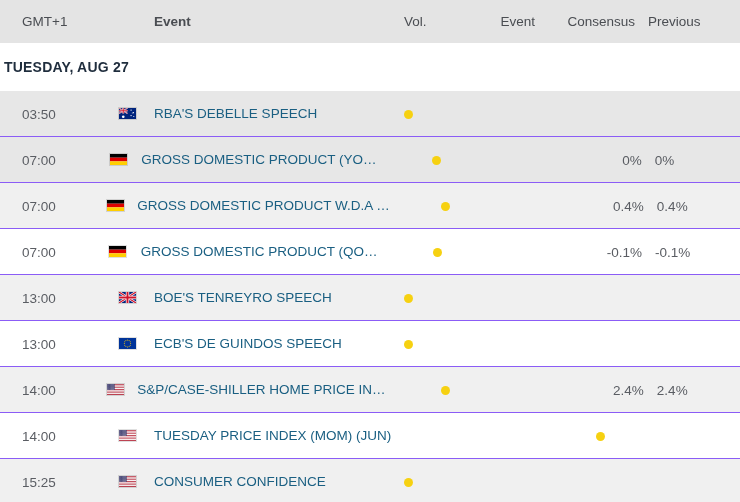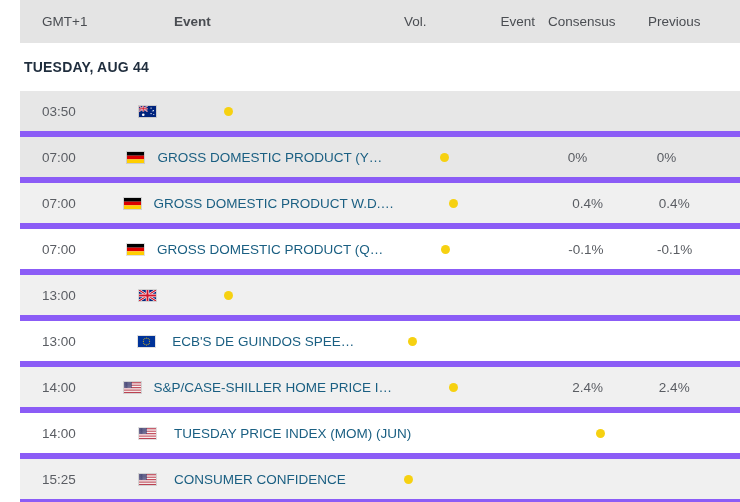--- a/index.html
+++ b/index.html
@@ -13,41 +13,40 @@
     font-family: "Liberation Sans", sans-serif;
     overflow: hidden;
     color: #44474d;
   }
 
   .calendar {
     width: 740px;
     height: 372px;
     position: relative;
     box-sizing: border-box;
-    padding-left: 20px;
   }
 
   
   .cal-header {
     display: flex;
     align-items: center;
     height: 43px;
     background: #e4e4e4;
     box-sizing: border-box;
     font-size: 13.5px;
     color: #4a4d52;
   }
 
   
   .c-time      { width: 118px; box-sizing: border-box; padding-left: 22px; }
   .c-flag      { width: 36px;  box-sizing: border-box; }
   .c-event     { flex: 1 1 auto; box-sizing: border-box; padding-left: 0px; min-width: 0; }
   .c-vol       { width: 60px;  box-sizing: border-box; text-align: left; padding-left: 6px; margin-left: 44px; }
   .c-actual    { width: 90px;  box-sizing: border-box; text-align: right; padding-right: 13px; }
-  .c-consensus { width: 100px; box-sizing: border-box; padding-right: 13px; }
+  .c-consensus { width: 100px; box-sizing: border-box; text-align: right; padding-right: 13px; }
   .c-previous  { width: 92px;  box-sizing: border-box; text-align: left; padding-right: 22px; }
 
   .cal-header .c-event { padding-left: 0; font-weight: bold; }
 
   
   .date-band {
     height: 48px;
     display: flex;
     align-items: center;
     background: #ffffff;
@@ -60,21 +59,21 @@
     color: #1f2d3d;
     letter-spacing: 0.2px;
   }
 
   
   .event-row {
     display: flex;
     align-items: center;
     height: 46px;
     box-sizing: border-box;
-    border-bottom: 6px solid #8b5cf6;
+    border-bottom: 1px solid #8b5cf6;
   }
   .event-row.bg-hover  { background: #e7e7e7; }
   .event-row.bg-alt    { background: #f0f0f0; }
   .event-row.bg-plain  { background: #ffffff; }
 
   .time-text {
     font-size: 13.5px;
     color: #5a5d63;
   }
 
@@ -121,21 +120,21 @@
     <div class="c-time">GMT+1</div>
     <div class="c-flag"></div>
     <div class="c-event">Event</div>
     <div class="c-vol">Vol.</div>
     <div class="c-actual">Event</div>
     <div class="c-consensus">Consensus</div>
     <div class="c-previous">Previous</div>
   </div>
 
   <div class="date-band">
-    <span class="date-band-label">TUESDAY, AUG 44</span>
+    <span class="date-band-label">TUESDAY, AUG 27</span>
   </div>
 
   <div id="rows-container">
       <div class="event-row bg-hover">
         <div class="c-time"><span class="time-text">03:50</span></div>
         <div class="c-flag">
           <svg class="flag" viewBox="0 0 38 26" preserveAspectRatio="none">
             <rect width="38" height="26" fill="#00247d"></rect>
             <rect width="19" height="13" fill="#00247d"></rect>
             <path d="M0 0 L19 13 M19 0 L0 13" stroke="#fff" stroke-width="2.6"></path>
@@ -143,20 +142,23 @@
             <path d="M9.5 0 V13 M0 6.5 H19" stroke="#fff" stroke-width="4"></path>
             <path d="M9.5 0 V13 M0 6.5 H19" stroke="#cf142b" stroke-width="2.2"></path>
             <circle cx="9.5" cy="20.5" r="3" fill="#fff"></circle>
             <circle cx="27" cy="5" r="1.5" fill="#fff"></circle>
             <circle cx="32" cy="11" r="1.6" fill="#fff"></circle>
             <circle cx="27" cy="18" r="1.5" fill="#fff"></circle>
             <circle cx="33" cy="20" r="1.2" fill="#fff"></circle>
             <circle cx="29.5" cy="12" r="1" fill="#fff"></circle>
           </svg>
         </div>
+        <div class="c-event">
+          <a class="event-name">RBA'S DEBELLE SPEECH</a>
+        </div>
         <div class="c-vol"><span class="vol-dot"></span></div>
         <div class="c-actual"><span class="value-text"></span></div>
         <div class="c-consensus"><span class="value-text"></span></div>
         <div class="c-previous"><span class="value-text"></span></div>
       </div>
       <div class="event-row bg-hover">
         <div class="c-time"><span class="time-text">07:00</span></div>
         <div class="c-flag">
           <svg class="flag" viewBox="0 0 30 18" preserveAspectRatio="none">
             <rect width="30" height="6" y="0" fill="#000000"></rect>
@@ -209,20 +211,23 @@
       <div class="event-row bg-alt">
         <div class="c-time"><span class="time-text">13:00</span></div>
         <div class="c-flag">
           <svg class="flag" viewBox="0 0 30 18" preserveAspectRatio="none">
             <rect width="30" height="18" fill="#00247d"></rect>
             <path d="M0 0 L30 18 M30 0 L0 18" stroke="#fff" stroke-width="4"></path>
             <path d="M0 0 L30 18 M30 0 L0 18" stroke="#cf142b" stroke-width="2"></path>
             <path d="M15 0 V18 M0 9 H30" stroke="#fff" stroke-width="6"></path>
             <path d="M15 0 V18 M0 9 H30" stroke="#cf142b" stroke-width="3.4"></path>
           </svg>
+        </div>
+        <div class="c-event">
+          <a class="event-name">BOE'S TENREYRO SPEECH</a>
         </div>
         <div class="c-vol"><span class="vol-dot"></span></div>
         <div class="c-actual"><span class="value-text"></span></div>
         <div class="c-consensus"><span class="value-text"></span></div>
         <div class="c-previous"><span class="value-text"></span></div>
       </div>
       <div class="event-row bg-plain">
         <div class="c-time"><span class="time-text">13:00</span></div>
         <div class="c-flag">
           <svg class="flag" viewBox="0 0 30 18" preserveAspectRatio="none">

